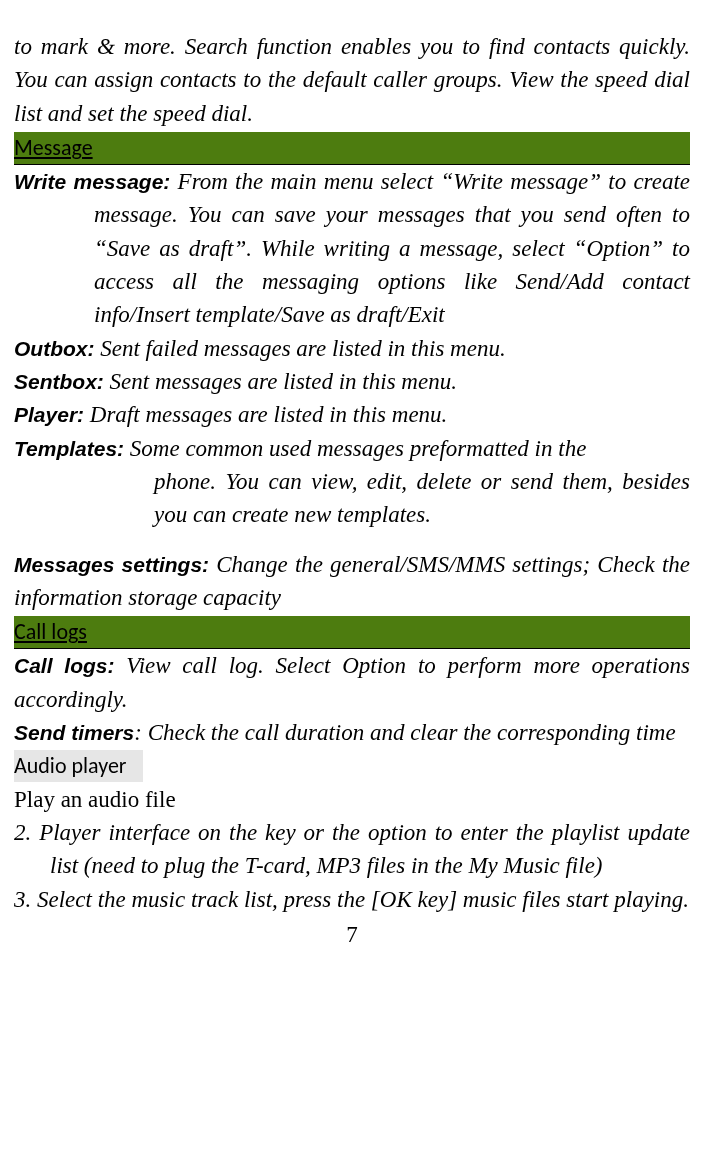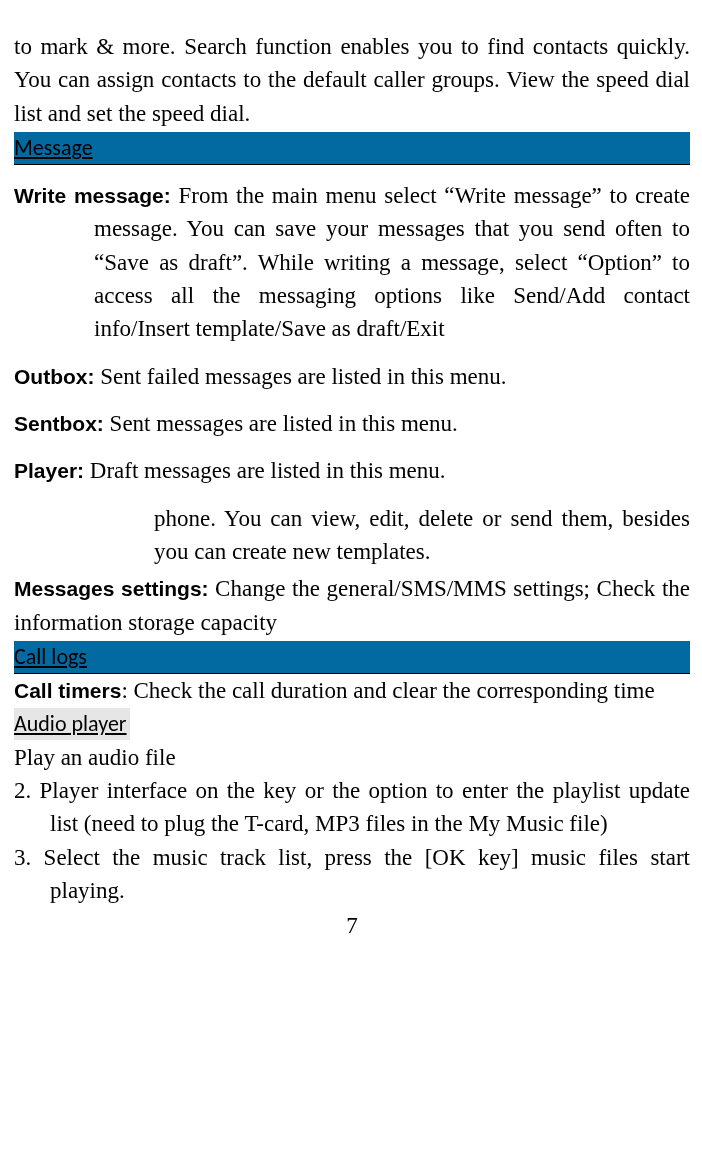--- a/index.html
+++ b/index.html
@@ -13,45 +13,44 @@
     color: #000;
     font-size: 23px;
     line-height: 1.45;
   }
   .page {
     padding: 30px 12px 10px 14px;
     box-sizing: border-box;
   }
   .just {
     text-align: justify;
+    font-style: italic;
   }
   .section-bar {
-    background: #0369a1;
+    background: #4d7c0f;
     border-bottom: 1.5px solid #000;
     font-family: Calibri, Arial, sans-serif;
     font-size: 22px;
     text-decoration: underline;
     padding: 0 0 0 0;
     margin-top: 2px;
   }
   .sub-label {
     font-family: Calibri, Arial, sans-serif;
     font-size: 22px;
     background: #e6e6e6;
     display: inline-block;
-    padding: 0 3px 0 0;
-    text-decoration: underline;
+    padding: 0 16px 0 0;
   }
   .bold-sans {
     font-family: Arial, Helvetica, sans-serif;
     font-weight: bold;
     font-size: 21px;
   }
   .item {
-    margin-top: 14px;
   }
   .hang-80 {
     padding-left: 80px;
     text-indent: -80px;
   }
   .indent-block {
     padding-left: 140px;
   }
   .tmpl-first {
     text-indent: -140px;
@@ -86,32 +85,38 @@
 
   <div class="just item">
     <span class="bold-sans">Sentbox:</span><span> Sent messages are listed in this menu.</span>
   </div>
 
   <div class="just item">
     <span class="bold-sans">Player:</span><span> Draft messages are listed in this menu.</span>
   </div>
 
   <div class="item indent-block">
+    <div class="just tmpl-first">
+      <span class="bold-sans">Templates:</span><span> Some common used messages preformatted in the</span>
+    </div>
     <div class="just">phone. You can view, edit, delete or send them, besides you can create new templates.</div>
   </div>
 
-  <div class="just" style="margin-top:4px;">
+  <div class="just" style="margin-top:16px;">
     <span class="bold-sans">Messages settings:</span><span> Change the general/SMS/MMS settings; Check the information storage capacity</span>
   </div>
 
   <div class="section-bar">Call logs</div>
 
+  <div class="just">
+    <span class="bold-sans">Call logs:</span><span> View call log. Select Option to perform more operations accordingly.</span>
+  </div>
 
   <div class="just">
-    <span class="bold-sans">Call timers</span><span>: Check the call duration and clear the corresponding time</span>
+    <span class="bold-sans">Send timers</span><span>: Check the call duration and clear the corresponding time</span>
   </div>
 
 
   <div><span class="sub-label">Audio player</span></div>
 
   <div>Play an audio file</div>
 
   <div class="just num">2. Player interface on the key or the option to enter the playlist update list (need to plug the T-card, MP3 files in the My Music file)</div>
   <div class="just num">3. Select the music track list, press the [OK key] music files start playing.</div>
 

